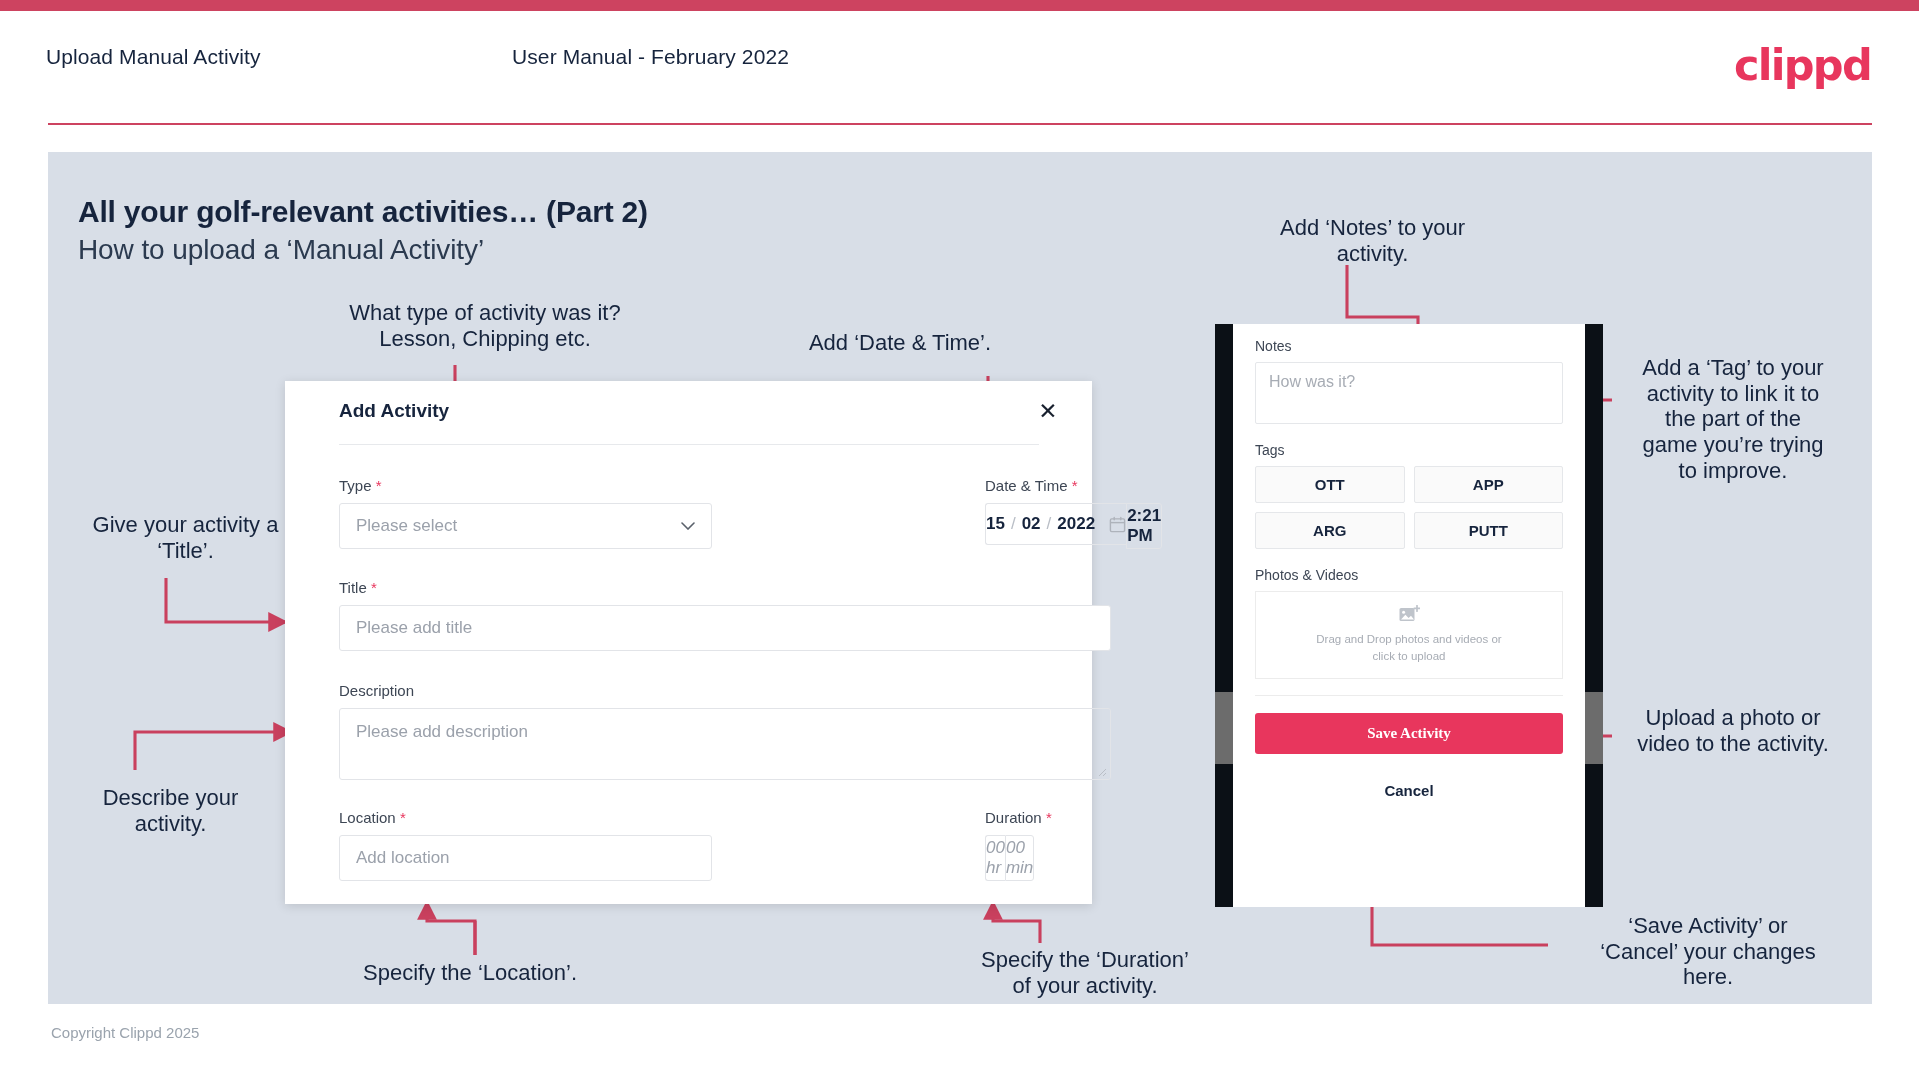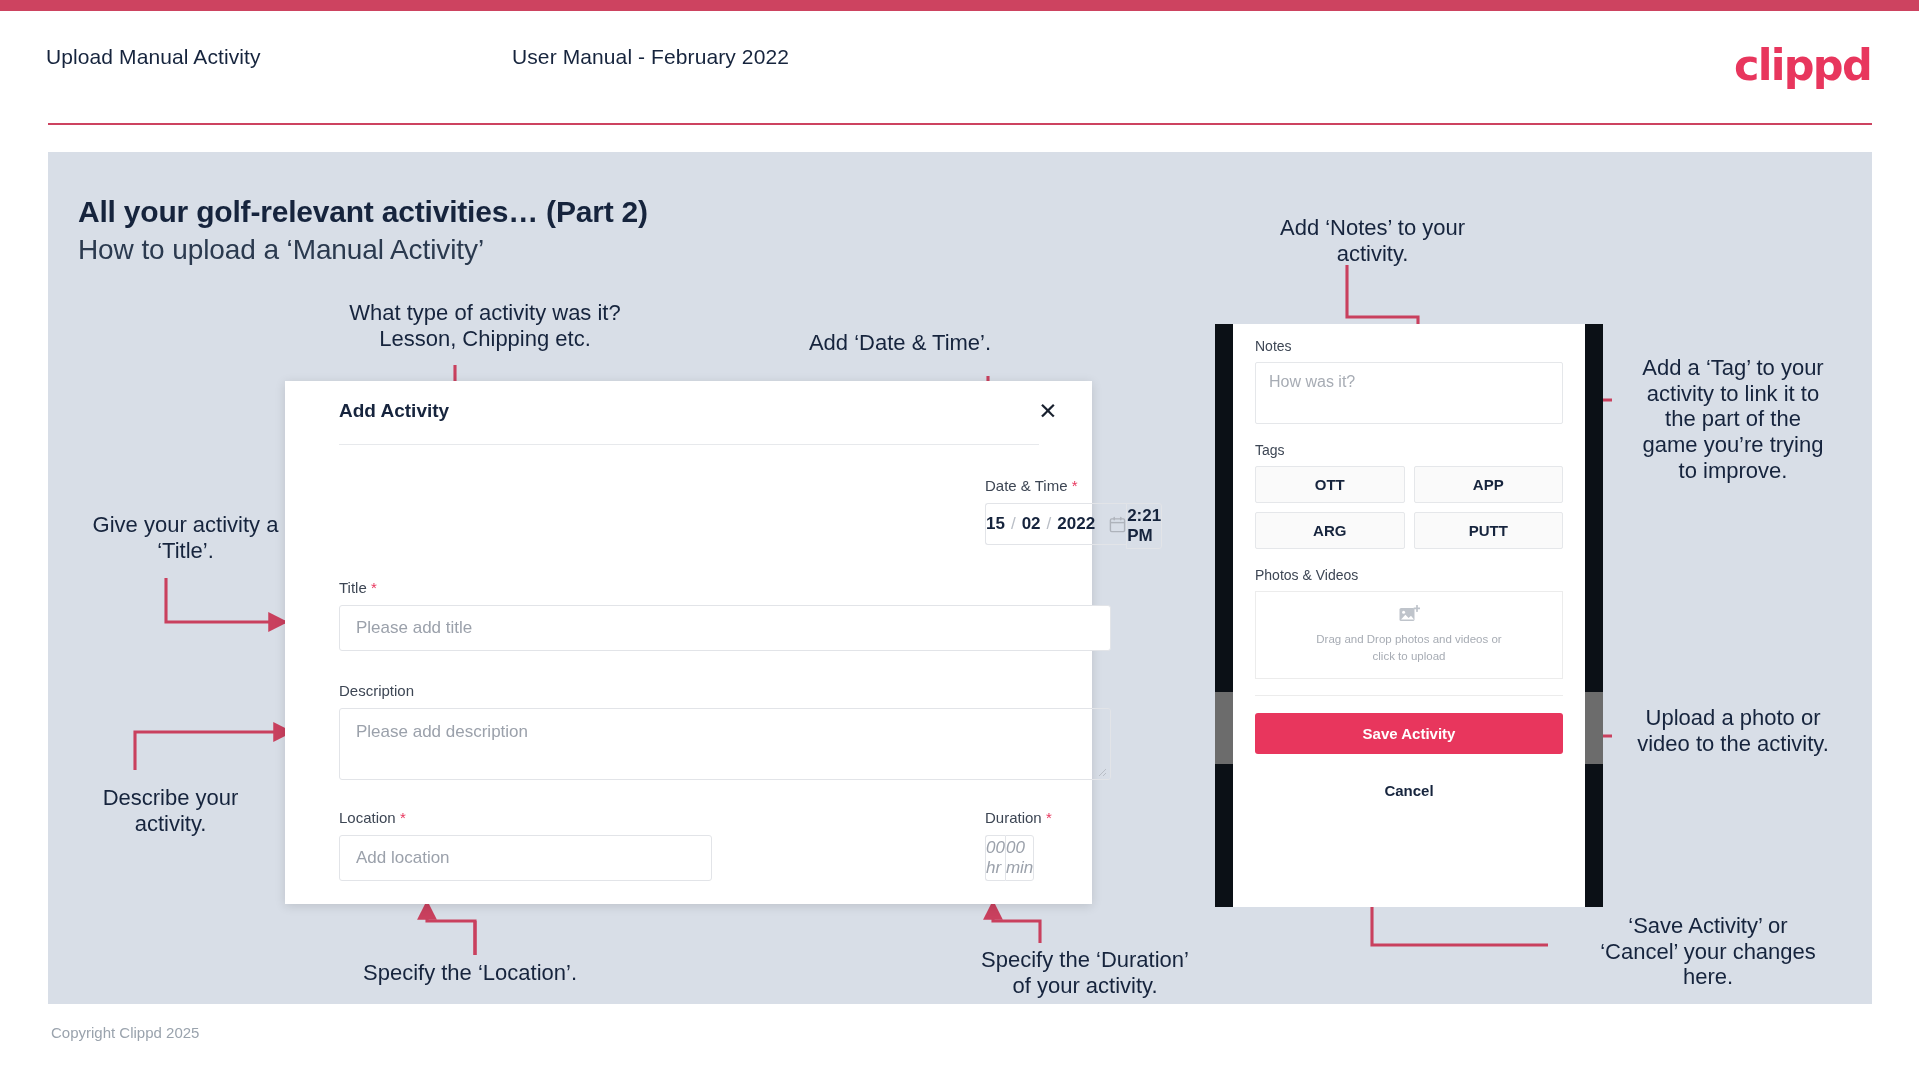--- a/index.html
+++ b/index.html
@@ -239,20 +239,21 @@
   .ph-drop-text {
     font-size: 11.5px; color: #a7acb4; text-align: center; line-height: 1.45;
   }
   .ph-rule { height: 1px; background: #ececec; margin-bottom: 17px; }
   .save-btn {
     background: #e8365d; color: #fff;
     height: 41px; border-radius: 3px;
     display: flex; align-items: center; justify-content: center;
     font-size: 15px; font-weight: 700;
     cursor: pointer;
+    font-family: Liberation Serif, serif;
   }
   .cancel-btn {
     margin-top: 28px;
     text-align: center;
     font-size: 15px; font-weight: 700; color: #16243d;
     cursor: pointer;
   }
 </style>
 </head>
 <body>
@@ -335,20 +336,32 @@
     </g>
   </svg>
 
   <div class="dialog">
     <div class="dialog-head">
       <div class="dialog-title">Add Activity</div>
       <div class="dialog-close">✕</div>
     </div>
     <div class="dialog-divider"></div>
 
+    <div class="dlg-row" id="type-group">
+      <div class="field-label">
+        <span>Type</span>
+        <span class="req">*</span>
+      </div>
+      <div class="input-box select-box">
+        <span>Please select</span>
+        <svg class="chevron" viewBox="0 0 14 8">
+          <path d="M1 1 L7 7 L13 1" stroke="#5a616b" stroke-width="1.6" fill="none" stroke-linecap="round"></path>
+        </svg>
+      </div>
+    </div>
 
     <div class="dlg-row" id="datetime-group">
       <div class="field-label" style="white-space:nowrap;">
         <span>Date &amp; Time</span>
         <span class="req">*</span>
       </div>
       <div class="dt-wrap">
         <div class="dt-date">
           <span>15</span>
           <span class="sl">/</span>

